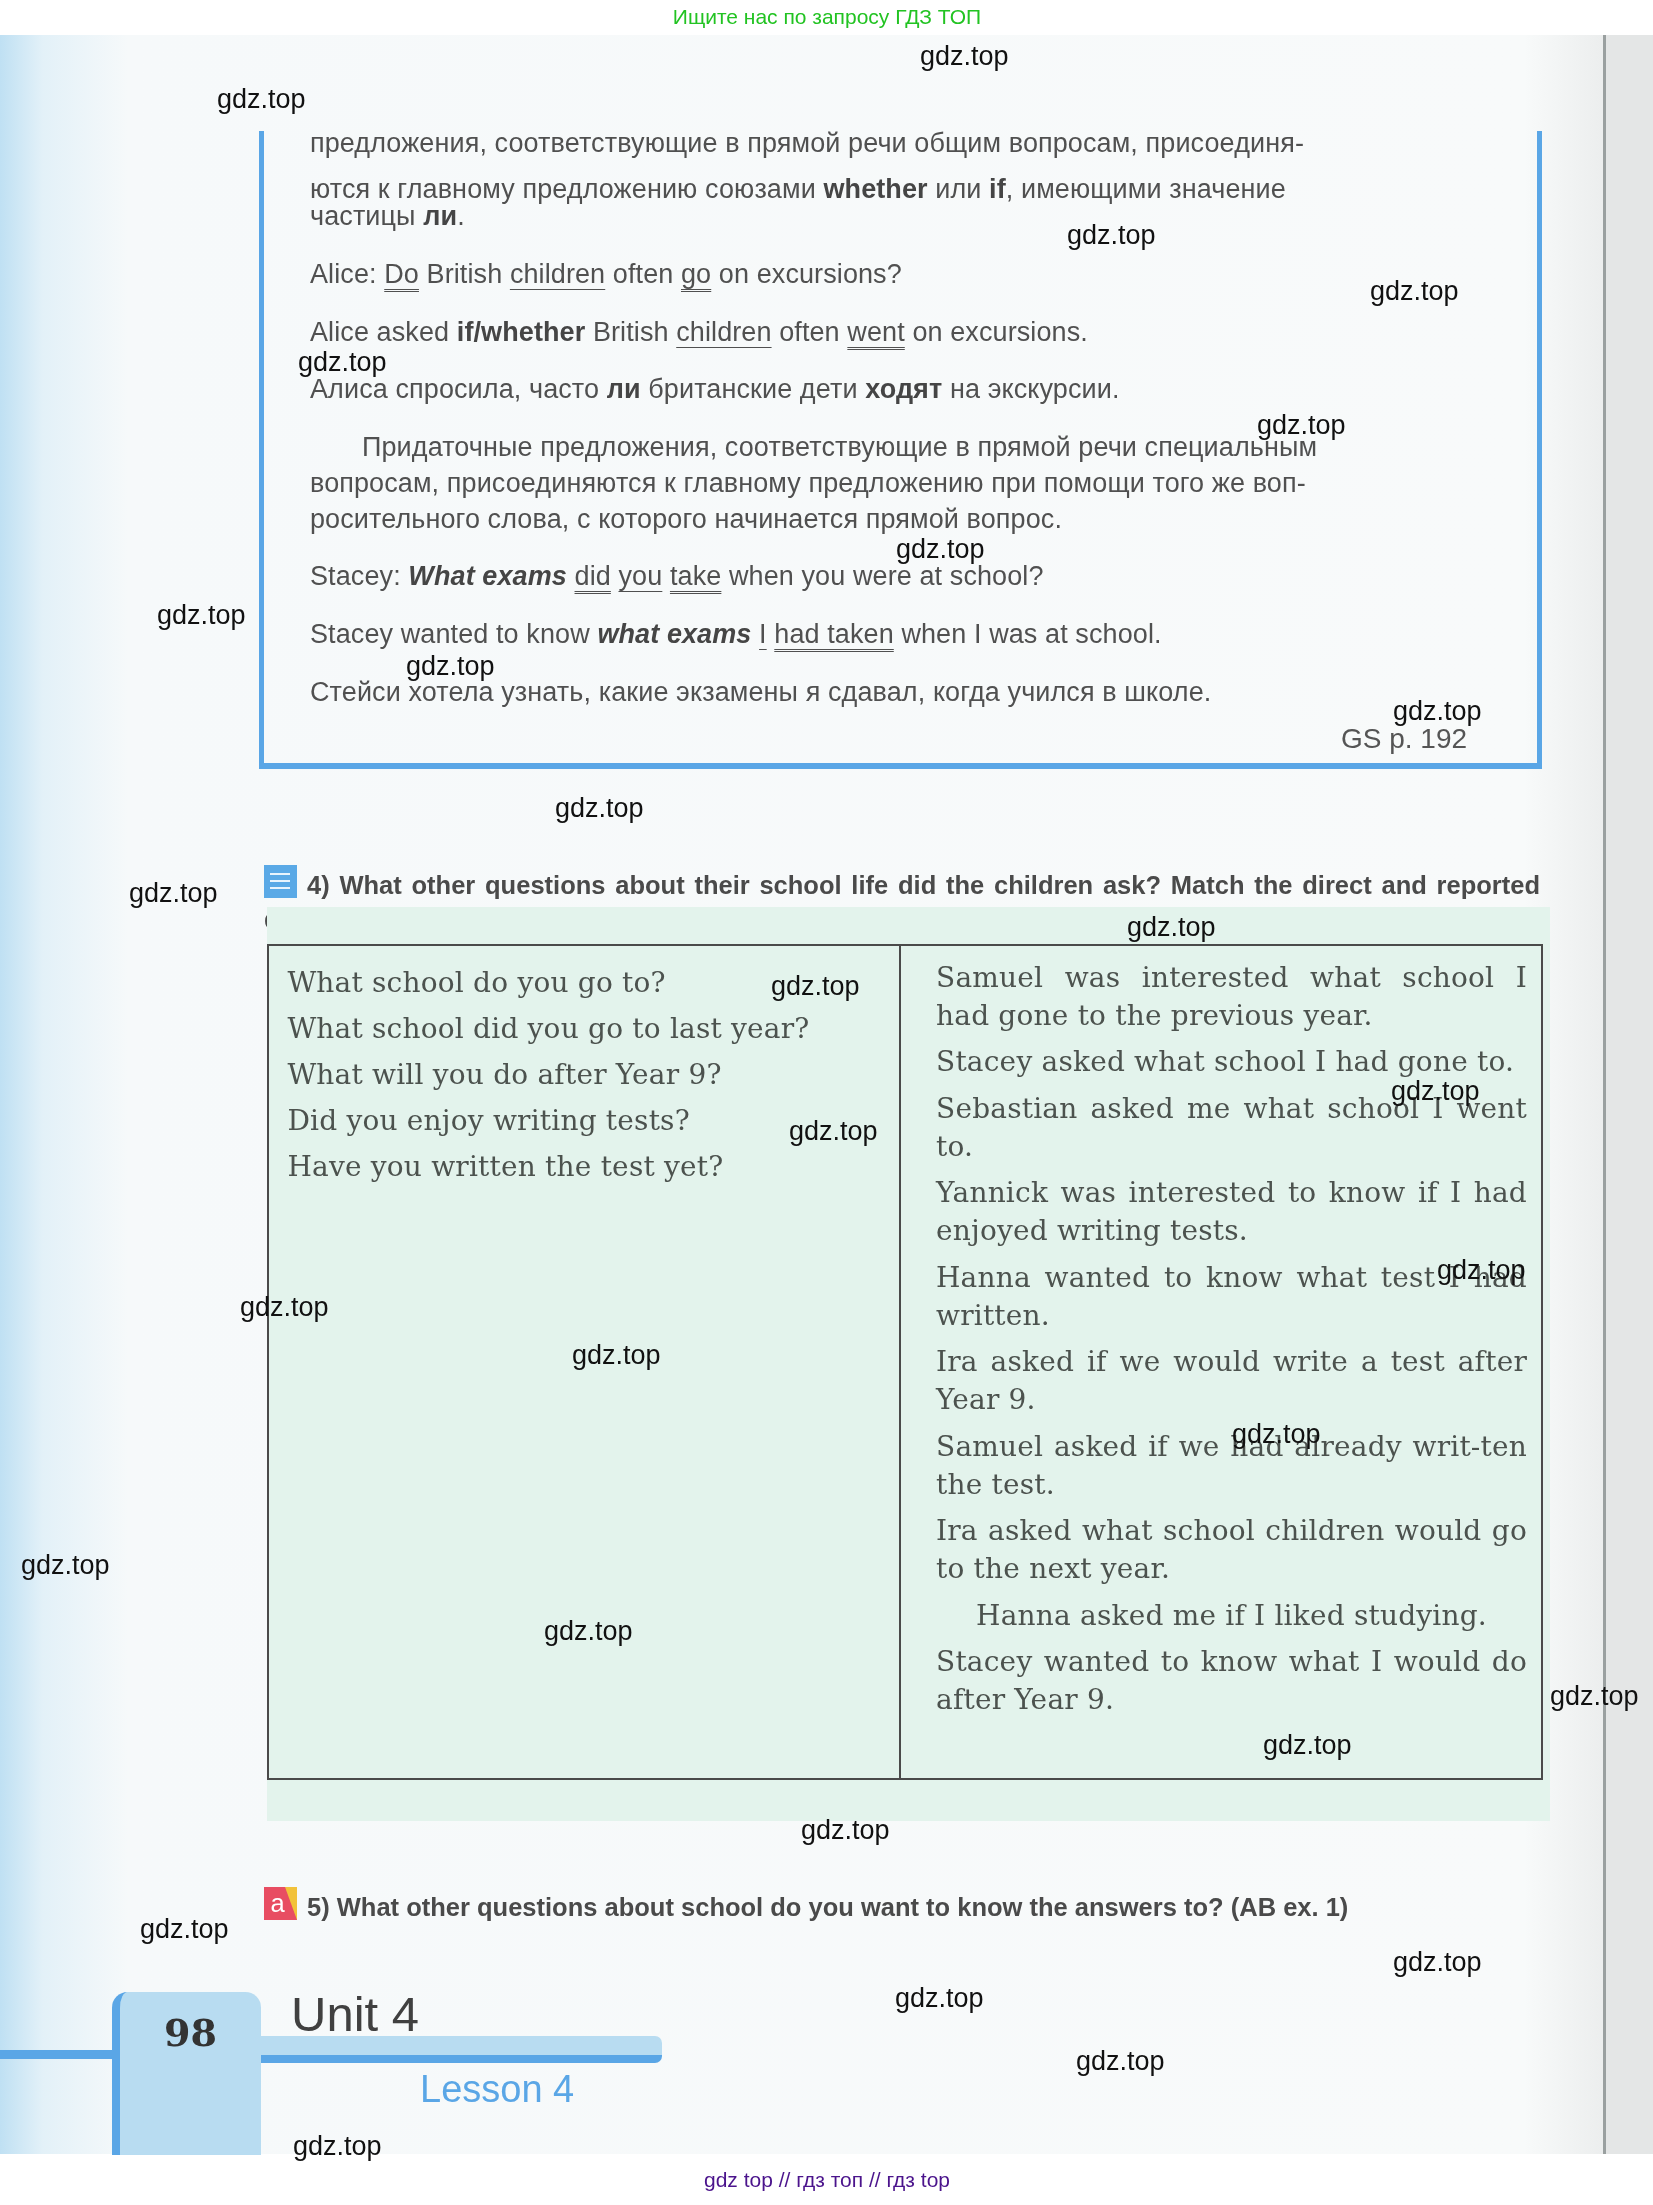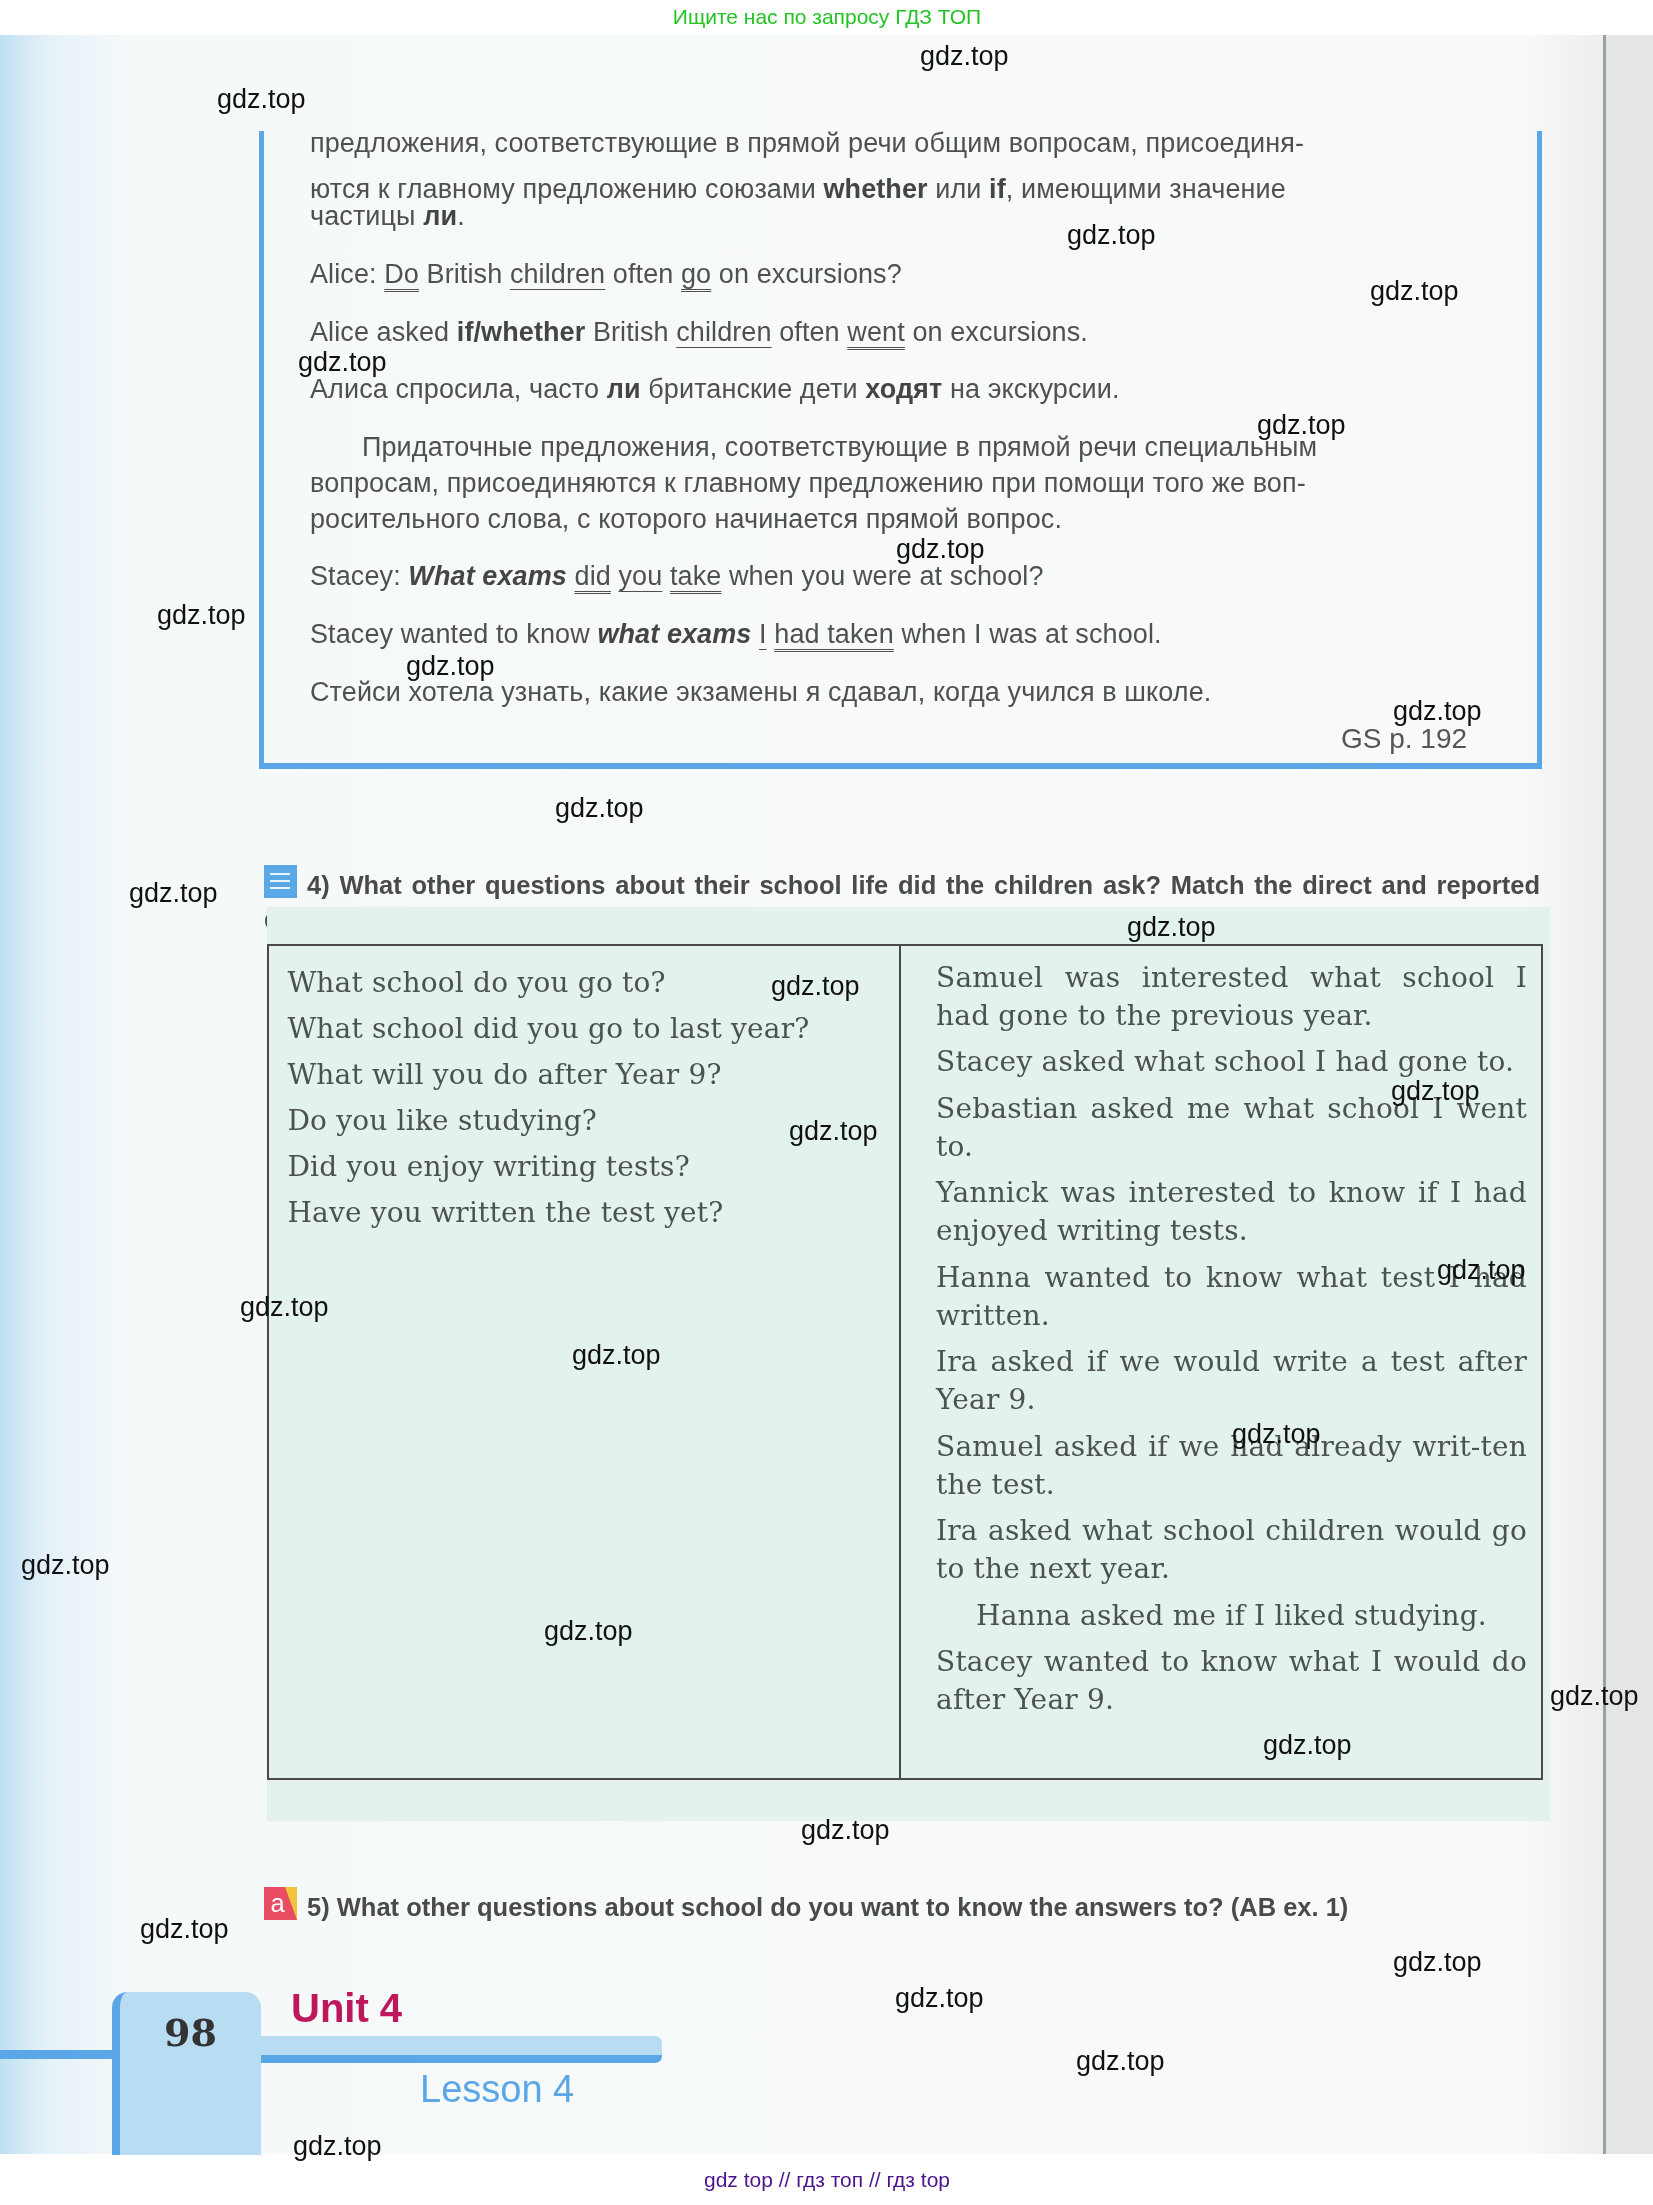--- a/index.html
+++ b/index.html
@@ -91,21 +91,21 @@
       font-size: 38px; font-weight: bold; color: #333;
     }
     .unit-bar {
       position: absolute; left: 261px; top: 2036px; width: 401px; height: 27px;
       background: #b8dcf1; border-bottom: 8.5px solid #5aa6e6; border-radius: 0 7px 7px 0;
     }
     .unit-bar-left {
       position: absolute; left: 0; top: 2050px; width: 113px; height: 8.5px; background: #5aa6e6;
     }
     .unit-title {
-      position: absolute; left: 291px; top: 1986px; font-size: 40px; font-weight: bold; color: #be185d;
+      position: absolute; left: 291px; top: 1986px; font-size: 49px; font-weight: normal; color: #404040;
     }
     .lesson-title {
       position: absolute; left: 420px; top: 2068px; font-size: 38px; color: #5aa6e6;
     }
 
     .bottom-links {
       position: absolute; left: 0; top: 2168px; width: 1654px; text-align: center;
       font-size: 21px; color: #4b148c; font-family: "Liberation Sans", sans-serif;
     }
 
@@ -161,21 +161,20 @@
     <i style="top:7.8px;"></i><i style="top:15px;"></i><i style="top:22px;"></i>
   </span><span>4)</span> <span>What other questions about their school life did the children ask? Match the direct and reported questions. There are three extra reported questions.</span>
 </div>
 
 <div class="match-bg"></div>
 <div class="match-table">
   <div class="col-left">
     <div class="direct-q">What school do you go to?</div>
     <div class="direct-q">What school did you go to last year?</div>
     <div class="direct-q">What will you do after Year 9?</div>
-    <div class="direct-q">Do you like studying?</div>
     <div class="direct-q">Did you enjoy writing tests?</div>
     <div class="direct-q">Have you written the test yet?</div>
   </div>
   <div class="col-right">
     <div class="reported-q">Samuel was interested what school I had gone to the previous year.</div>
     <div class="reported-q">Stacey asked what school I had gone to.</div>
     <div class="reported-q">Sebastian asked me what school I went to.</div>
     <div class="reported-q">Yannick was interested to know if I had enjoyed writing tests.</div>
     <div class="reported-q">Hanna wanted to know what test I had written.</div>
     <div class="reported-q">Ira asked if we would write a test after Year 9.</div>

